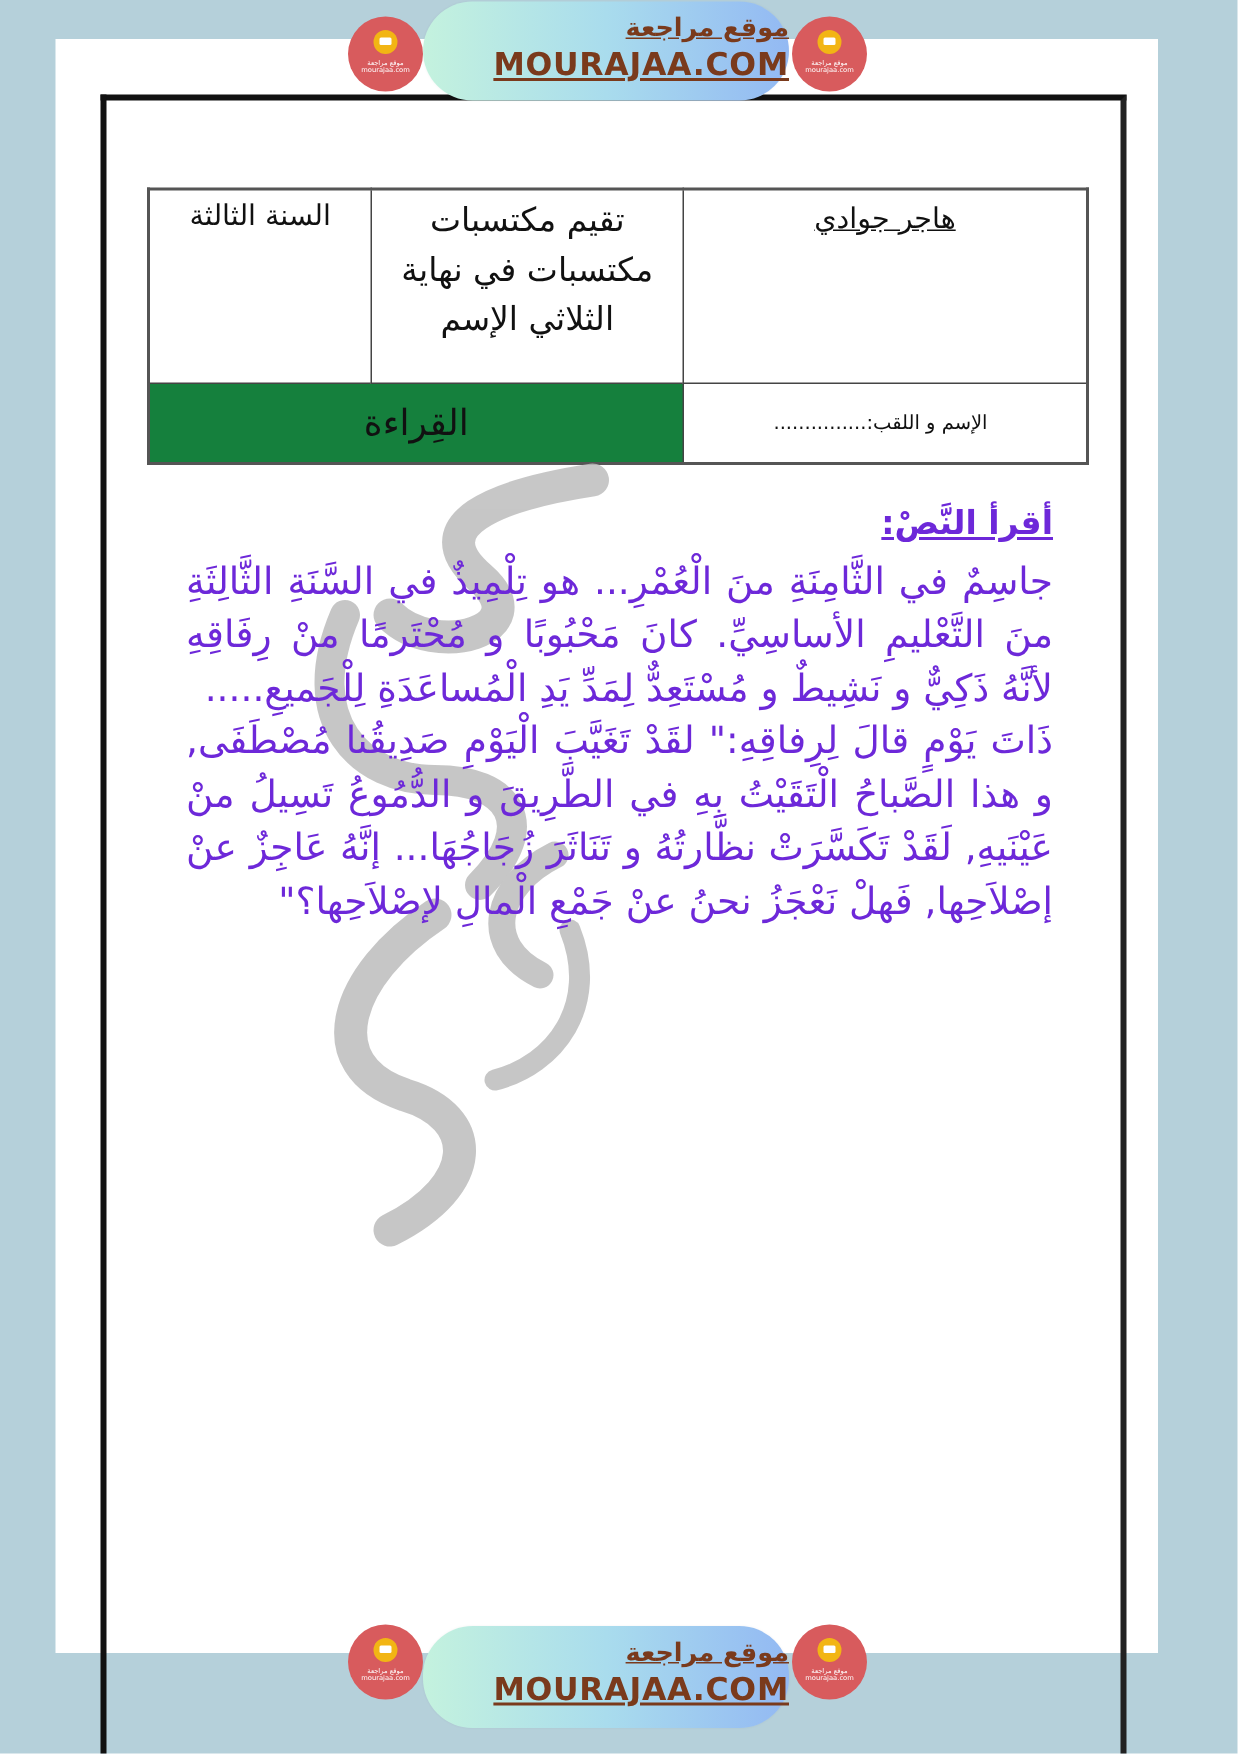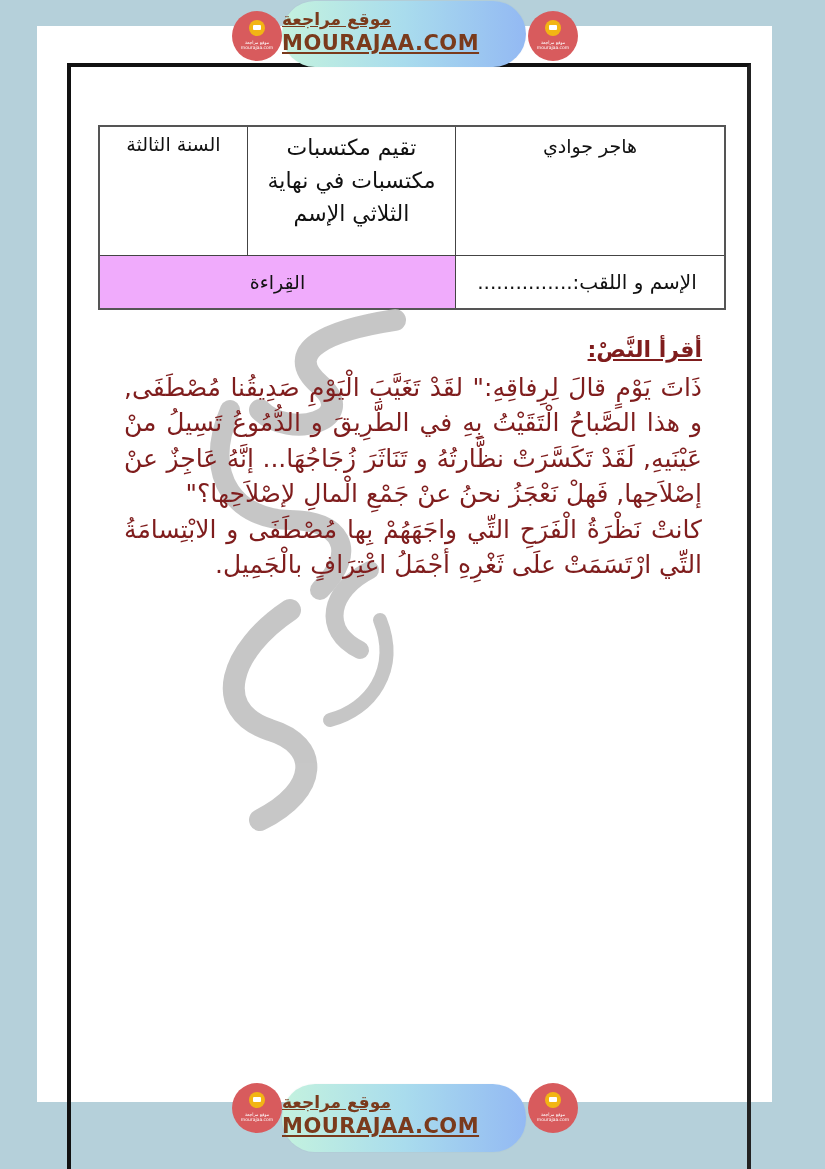--- a/index.html
+++ b/index.html
@@ -17,42 +17,42 @@
     border-top: 4px solid #111; border-left: 4px solid #111; border-right: 4px solid #222;
     box-sizing: border-box;
   }
   .header-table {
     position: absolute; left: 98px; top: 125px; width: 628px; height: 176px;
     border: 2px solid #555; box-sizing: border-box; border-collapse: collapse;
     direction: rtl; color: #111;
   }
   .header-table td { border: 1.5px solid #444; vertical-align: top; text-align: center; padding: 0; }
   .row1 td { height: 120px; }
-  .cell-teacher { width: 268px; font-size: 19px; padding-top: 8px !important; }
+  .cell-teacher { width: 268px; font-size: 19px; padding-top: 8px !important; text-decoration: underline; }
   .cell-title { width: 207px; font-size: 22px; line-height: 33px; padding-top: 4px !important; }
   .cell-grade { font-size: 19px; padding-top: 6px !important; margin-left: 13px; }
   .row2 td { height: 52px; vertical-align: middle; }
-  .cell-name { text-align: center; padding-right: 6px !important; font-size: 20px; }
-  .cell-subject { background: #f0abfc; font-size: 19px; }
+  .cell-name { text-align: center; padding-right: 6px !important; font-size: 13px; }
+  .cell-subject { background: #15803d; font-size: 24px; }
   .watermark {
     position: absolute; left: 170px; top: 290px; width: 260px; height: 560px;
     pointer-events: none;
   }
   .text-block {
     position: absolute; left: 124px; top: 332px; width: 578px;
-    direction: rtl; text-align: justify; color: #7f1d1d;
+    direction: rtl; text-align: justify; color: #6d28d9;
     font-size: 25px; line-height: 35.5px;
   }
   .text-block .heading { text-decoration: underline; font-weight: bold; font-size: 22px; margin-bottom: 2px; }
   .text-block p { margin: 0; }
   .banner {
     position: absolute; left: 282px; width: 244px; height: 66px;
     border-radius: 33px;
     background: linear-gradient(90deg, #c4f2de 0%, #a9dced 50%, #93b9f3 100%);
-    text-align: left; color: #7a3a1c; font-weight: bold;
+    text-align: right; color: #7a3a1c; font-weight: bold;
     box-shadow: 0 0 2px rgba(0,0,0,0.05);
   }
   .banner .ar { display: block; font-size: 17px; text-decoration: underline; margin-top: 7px; line-height: 22px; }
   .banner .en { display: block; font-size: 21px; text-decoration: underline; line-height: 26px; letter-spacing: 0.5px; }
   .badge {
     position: absolute; width: 50px; height: 50px; border-radius: 50%;
     background: #d85b5d; text-align: center;
   }
   .badge .logo {
     position: absolute; left: 17px; top: 9px; width: 16px; height: 16px; border-radius: 50%;
@@ -107,22 +107,22 @@
     <path d="M225 30 C 160 40, 110 60, 150 95 C 190 130, 120 150, 90 120" stroke-width="22"></path>
     <path d="M60 120 C 30 190, 70 230, 120 230 C 170 230, 190 260, 150 300" stroke-width="20"></path>
     <path d="M200 280 C 160 300, 150 340, 190 360" stroke-width="18"></path>
     <path d="M120 320 C 60 360, 40 420, 100 440 C 150 455, 150 500, 90 530" stroke-width="22"></path>
     <path d="M210 330 C 230 380, 200 420, 160 430" stroke-width="14"></path>
   </g>
 </svg>
 
 <div class="text-block">
   <div class="heading">أقرأ النَّصْ:</div>
+  <p>جاسِمٌ في الثَّامِنَةِ منَ الْعُمْرِ... هو تِلْمِيذٌ في السَّنَةِ الثَّالِثَةِ منَ التَّعْليمِ الأساسِيِّ. كانَ مَحْبُوبًا و مُحْتَرمًا منْ رِفَاقِهِ لأنَّهُ ذَكِيٌّ و نَشِيطٌ و مُسْتَعِدٌّ لِمَدِّ يَدِ الْمُساعَدَةِ لِلْجَميعِ.....</p>
   <p>ذَاتَ يَوْمٍ قالَ لِرِفاقِهِ:" لقَدْ تَغَيَّبَ الْيَوْمِ صَدِيقُنا مُصْطَفَى, و هذا الصَّباحُ الْتَقَيْتُ بِهِ في الطَّرِيقَ و الدُّمُوعُ تَسِيلُ منْ عَيْنَيهِ, لَقَدْ تَكَسَّرَتْ نظَّارتُهُ و تَنَاثَرَ زُجَاجُهَا... إنَّهُ عَاجِزٌ عنْ إصْلاَحِها, فَهلْ نَعْجَزُ نحنُ عنْ جَمْعِ الْمالِ لإصْلاَحِها؟"</p>
-  <p>كانتْ نَظْرَةُ الْفَرَحِ التِّي واجَهَهُمْ بِها مُصْطَفَى و الابْتِسامَةُ التِّي ارْتَسَمَتْ علَى ثَغْرِهِ أجْمَلُ اعْتِرَافٍ بالْجَمِيل.</p>
 </div>
 
 <div class="badge" style="left:232px; top:1083px;">
   <span class="logo"></span>
   <span class="cap">موقع مراجعة mourajaa.com</span>
 </div>
 <a class="banner" style="top:1084px; height:68px;">
   <span class="ar">موقع مراجعة</span>
   <span class="en">MOURAJAA.COM</span>
 </a>

